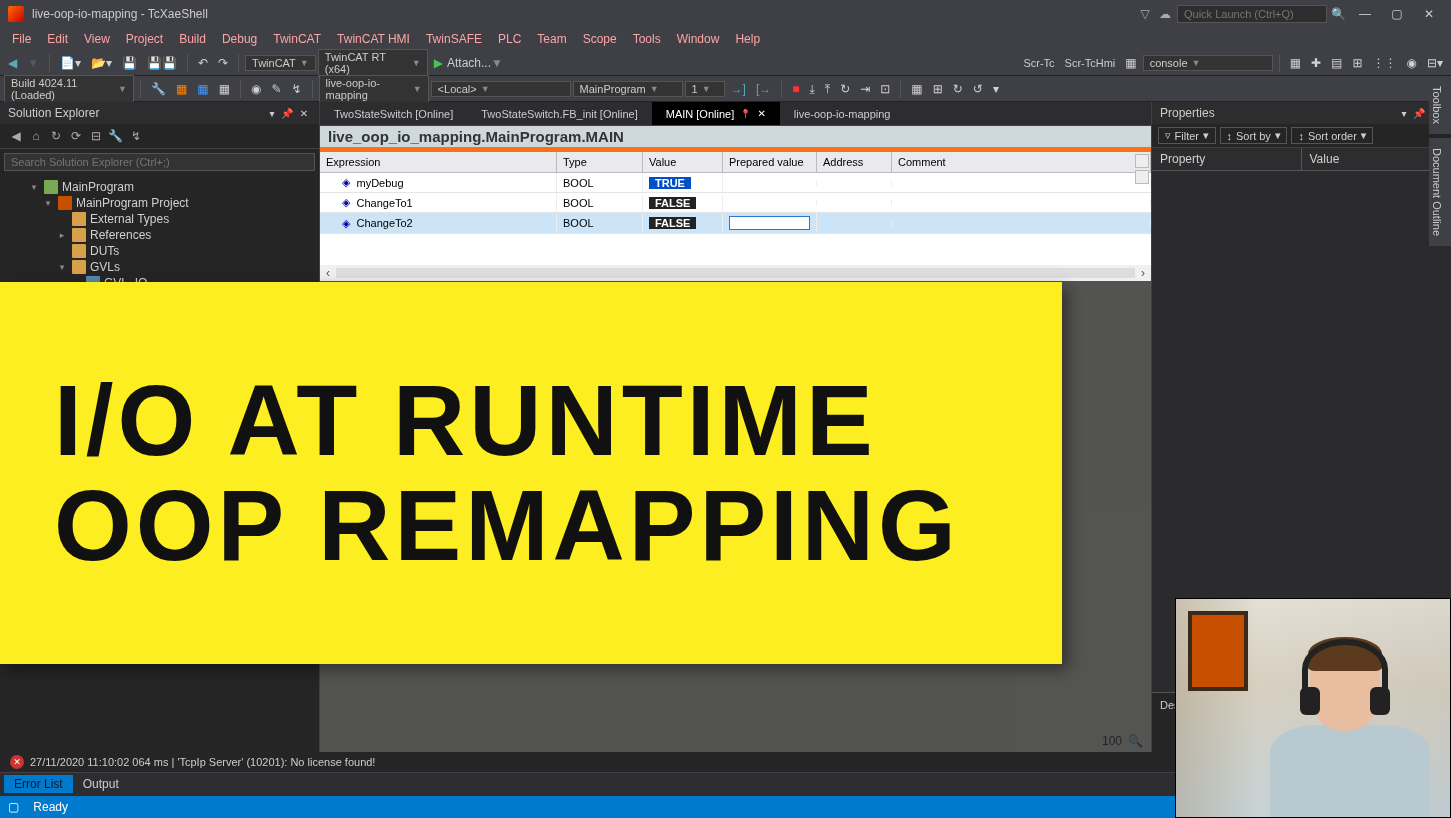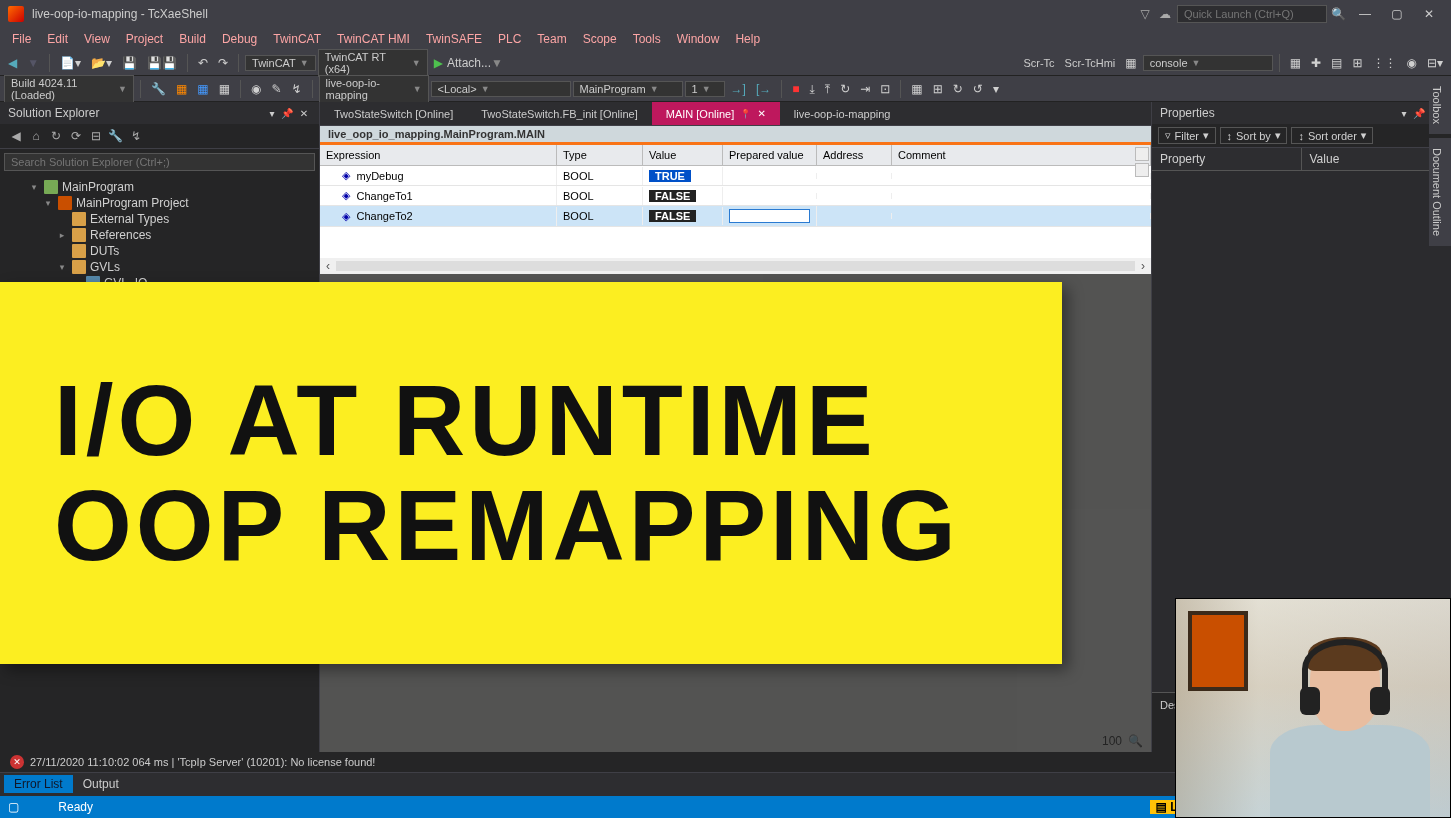--- a/index.html
+++ b/index.html
@@ -36,25 +36,25 @@
 .tree-item .chev { width:12px; color:#888; font-size:9px; text-align:center; }
 .tree-item .fico { width:14px; height:14px; display:inline-block; }
 .ico-folder { background:#d8a048; border-radius:1px; }
 .ico-prg { background:#7a5; border-radius:1px; }
 .ico-proj { background:#c94f00; border-radius:1px; }
 .ico-gvl { background:#58a; border-radius:1px; }
 
 .center { flex:1; display:flex; flex-direction:column; background:#1e1e1e; }
 .tabs-bar { height:24px; background:#2d2d30; display:flex; border-bottom:1px solid #3f3f46; overflow:hidden; }
 .doc-tab { padding:3px 14px; color:#ccc; font-size:11px; display:flex; align-items:center; gap:6px; cursor:pointer; white-space:nowrap; }
-.doc-tab.active { background:#be185d; color:#fff; }
+.doc-tab.active { background:#000000; color:#fff; }
 .doc-tab .close { font-size:10px; }
 .doc-tab .pin { font-size:9px; color:#ddd; }
 
-.path-bar { background:#cfd8dc; color:#333; padding:2px 8px; font-size:11px; font-weight:bold; border-bottom:3px solid #f97316; }
+.path-bar { background:#cfd8dc; color:#333; padding:2px 8px; font-size:15px; font-weight:bold; border-bottom:5px solid #f97316; }
 
 .var-table { background:#fff; color:#000; }
 .var-head { display:flex; background:#e8eaed; border-bottom:1px solid #bbb; font-size:11px; }
 .var-head > div { padding:4px 6px; border-right:1px solid #bbb; }
 .var-row { display:flex; border-bottom:1px solid #e5e5e5; font-size:11px; align-items:center; }
 .var-row.sel { background:#cce4f7; }
 .var-row > div { padding:3px 6px; border-right:1px solid #eee; display:flex; align-items:center; gap:6px; }
 .col-expr { width:237px; }
 .col-type { width:86px; }
 .col-val { width:80px; }
@@ -83,21 +83,21 @@
 .desc-box { border-top:1px solid #555; padding:6px 8px; font-size:11px; color:#ccc; height:60px; }
 
 .bottom-stack { position:absolute; left:0; right:0; bottom:22px; height:44px; }
 .error-tabs { background:#2d2d30; height:22px; display:flex; align-items:center; padding:0 4px; border-top:1px solid #3f3f46; }
 .error-tab { padding:2px 10px; color:#ccc; cursor:pointer; font-size:12px; }
 .error-tab.active { background:#007acc; color:#0f172a; }
 .err-line { padding:3px 10px; color:#ccc; font-size:11px; display:flex; align-items:center; gap:6px; background:#252526; }
 .err-ico { width:14px; height:14px; border-radius:50%; background:#c33; display:inline-flex; align-items:center; justify-content:center; font-size:9px; color:#fff; }
 
 .statusbar { position:absolute; left:0; right:0; bottom:0; height:22px; background:#007acc; display:flex; align-items:center; color:#fff; padding:0 8px; font-size:12px; }
-.statusbar .segment { padding:0 0;margin-left:39px; }
+.statusbar .segment { padding:0 14px; }
 .statusbar .spacer { flex:1; }
 .stat-cap { background:#ffc107; color:#000; padding:0 6px; font-weight:bold; }
 
 .vtabs-right { position:absolute; right:0; top:76px; width:22px; display:flex; flex-direction:column; gap:4px; }
 .vtab { writing-mode: vertical-lr; padding:10px 2px; background:#3f3f46; color:#ccc; font-size:11px; cursor:pointer; }
 
 .overlay { position:absolute; left:0; top:282px; width:1062px; height:382px; background:#fcee21; color:#111; display:flex; flex-direction:column; justify-content:center; padding-left:54px; box-shadow:6px 6px 14px rgba(0,0,0,0.4); }
 .overlay .line { font-family: "Arial Black", Impact, sans-serif; font-weight:900; text-transform:uppercase; font-size:100px; line-height:1.05; letter-spacing:4px; }
 .overlay .caps { font-variant: small-caps; }
 

